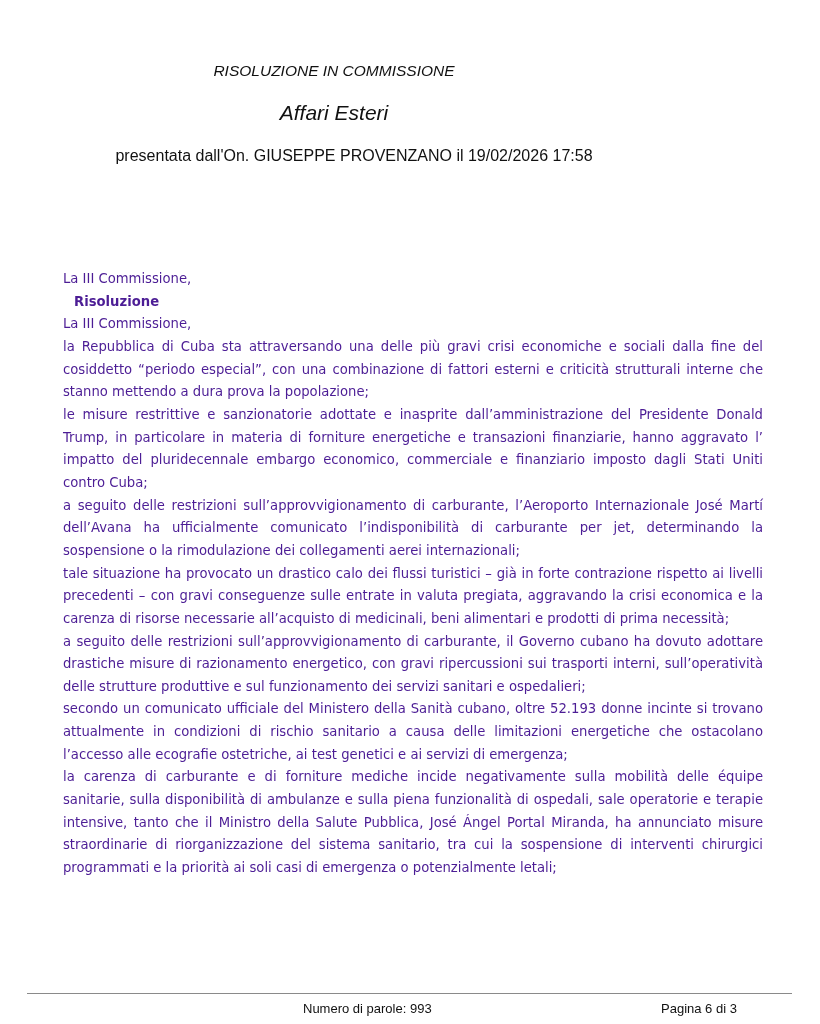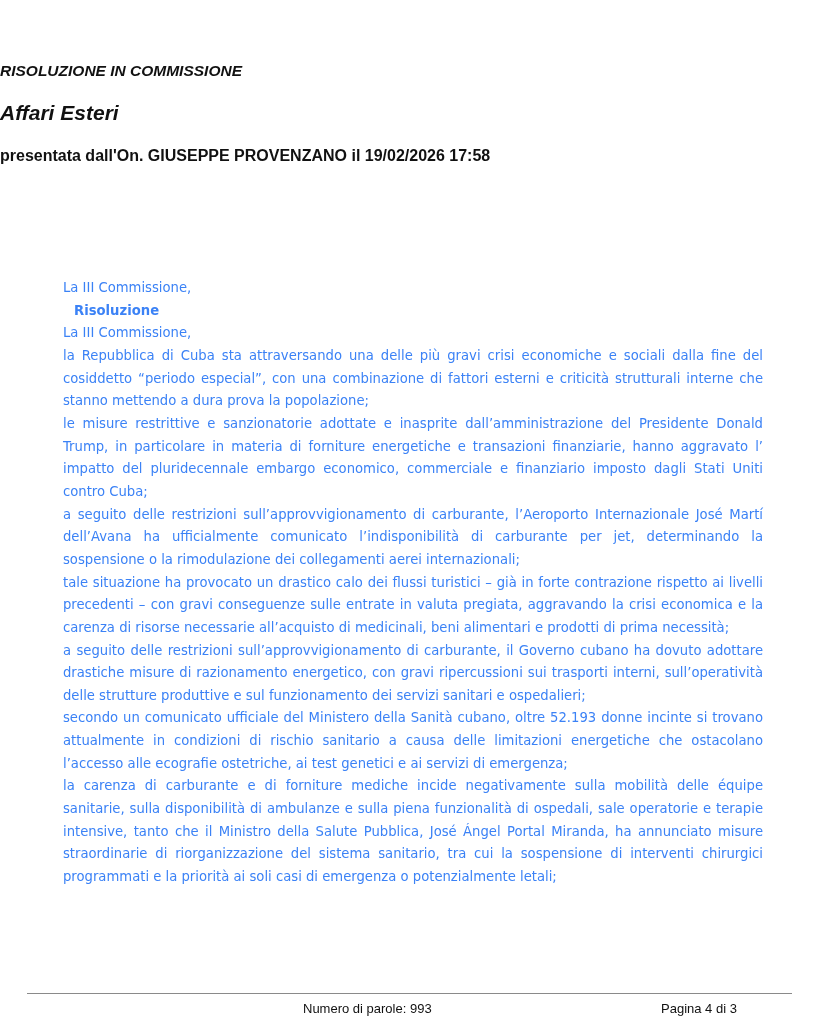--- a/index.html
+++ b/index.html
@@ -11,48 +11,49 @@
       width: 820px;
       height: 1024px;
       position: relative;
       overflow: hidden;
       color: #111111;
     }
     .header {
       position: absolute;
       left: 0;
       width: 668px;
-      text-align: left;
+      text-align: center;
       font-family: "Liberation Sans", sans-serif;
-      font-weight: bold;
+      font-weight: normal;
       color: #111;
     }
     .h-title {
       top: 62px;
       font-size: 15.5px;
       font-style: italic;
     }
     .h-committee {
       top: 101px;
       font-size: 21px;
       font-style: italic;
     }
     .h-presenter {
       top: 147px;
       font-size: 16px;
+      padding-left: 20px;
     }
     .body-text {
       position: absolute;
       left: 63px;
-      top: 277px;
+      top: 268px;
       width: 700px;
       font-family: "DejaVu Sans", sans-serif;
       font-size: 13.2px;
       line-height: 22.65px;
-      color: #3b82f6;
+      color: #4c1d95;
     }
     .body-text p {
       margin: 0;
       text-align: justify;
     }
     .body-text p.last-line-left {
       text-align: left;
     }
     .body-text .bold {
       font-weight: bold;
@@ -98,13 +99,13 @@
   <p>le misure restrittive e sanzionatorie adottate e inasprite dall’amministrazione del Presidente Donald Trump, in particolare in materia di forniture energetiche e transazioni finanziarie, hanno aggravato l’ impatto del pluridecennale embargo economico, commerciale e finanziario imposto dagli Stati Uniti contro Cuba;</p>
   <p>a seguito delle restrizioni sull’approvvigionamento di carburante, l’Aeroporto Internazionale José Martí dell’Avana ha ufficialmente comunicato l’indisponibilità di carburante per jet, determinando la sospensione o la rimodulazione dei collegamenti aerei internazionali;</p>
   <p>tale situazione ha provocato un drastico calo dei flussi turistici – già in forte contrazione rispetto ai livelli precedenti – con gravi conseguenze sulle entrate in valuta pregiata, aggravando la crisi economica e la carenza di risorse necessarie all’acquisto di medicinali, beni alimentari e prodotti di prima necessità;</p>
   <p>a seguito delle restrizioni sull’approvvigionamento di carburante, il Governo cubano ha dovuto adottare drastiche misure di razionamento energetico, con gravi ripercussioni sui trasporti interni, sull’operatività delle strutture produttive e sul funzionamento dei servizi sanitari e ospedalieri;</p>
   <p>secondo un comunicato ufficiale del Ministero della Sanità cubano, oltre 52.193 donne incinte si trovano attualmente in condizioni di rischio sanitario a causa delle limitazioni energetiche che ostacolano l’accesso alle ecografie ostetriche, ai test genetici e ai servizi di emergenza;</p>
   <p>la carenza di carburante e di forniture mediche incide negativamente sulla mobilità delle équipe sanitarie, sulla disponibilità di ambulanze e sulla piena funzionalità di ospedali, sale operatorie e terapie intensive, tanto che il Ministro della Salute Pubblica, José Ángel Portal Miranda, ha annunciato misure straordinarie di riorganizzazione del sistema sanitario, tra cui la sospensione di interventi chirurgici programmati e la priorità ai soli casi di emergenza o potenzialmente letali;</p>
 </div>
 
 <div class="footer-rule"></div>
 <div class="footer-words">Numero di parole: 993</div>
-<div class="footer-page">Pagina 4 di 3</div>
+<div class="footer-page">Pagina 6 di 3</div>
 
 </body></html>

